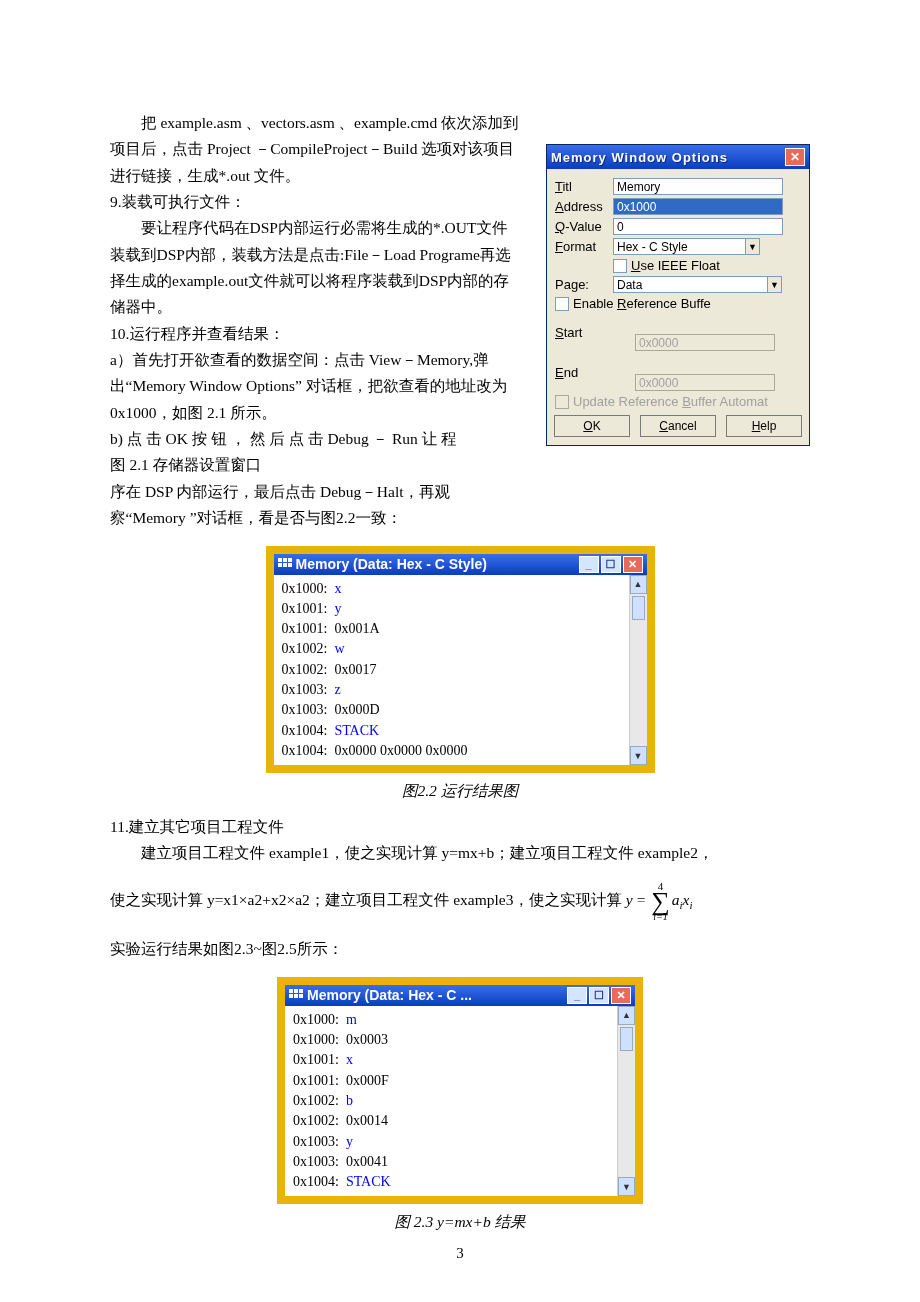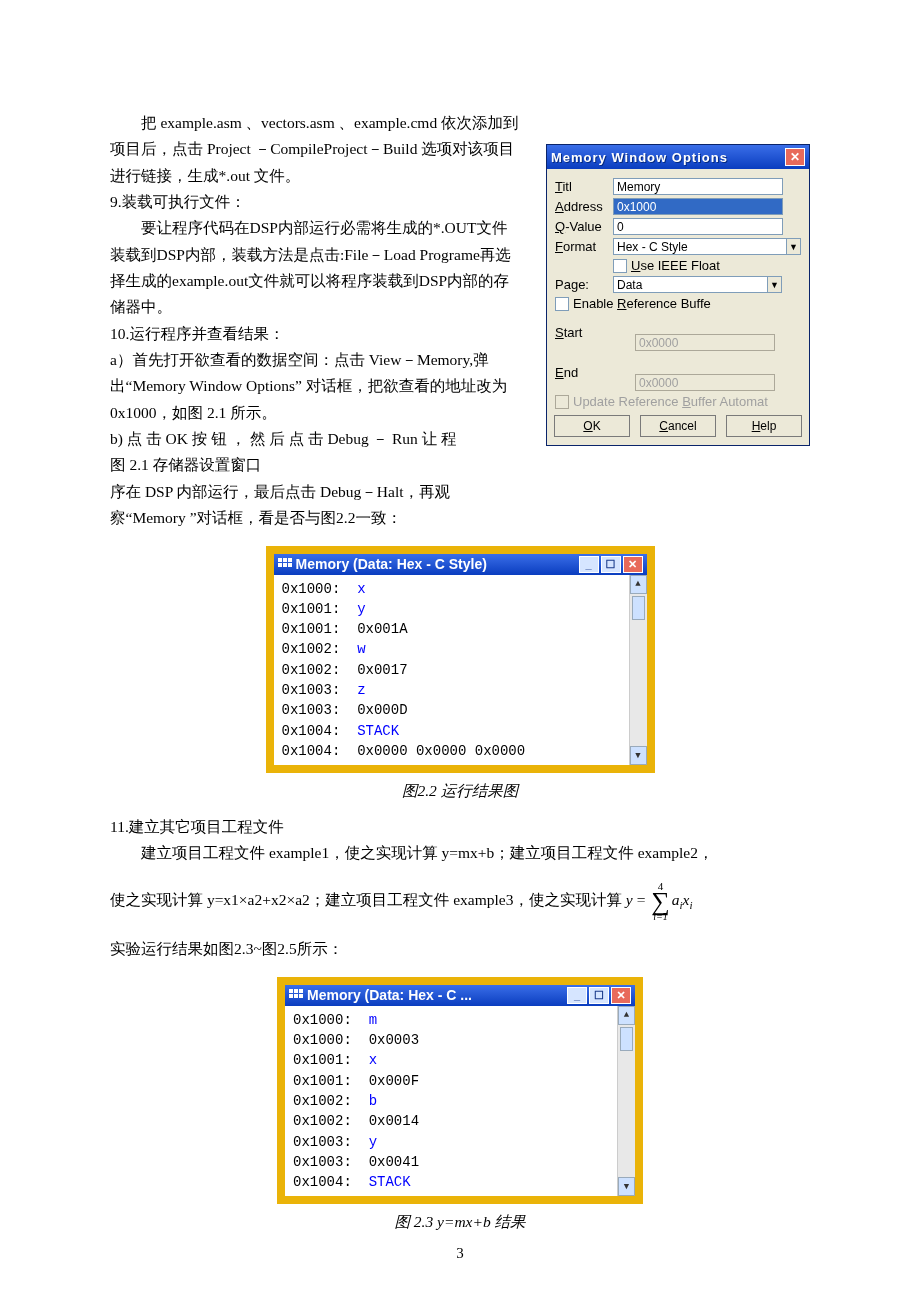--- a/index.html
+++ b/index.html
@@ -36,21 +36,21 @@
       linear-gradient(#fff,#fff) 0 0/4px 4px no-repeat,
       linear-gradient(#fff,#fff) 5px 0/4px 4px no-repeat,
       linear-gradient(#fff,#fff) 10px 0/4px 4px no-repeat,
       linear-gradient(#fff,#fff) 0 5px/4px 4px no-repeat,
       linear-gradient(#fff,#fff) 5px 5px/4px 4px no-repeat,
       linear-gradient(#fff,#fff) 10px 5px/4px 4px no-repeat;
   }
   .mem-btns { display:flex; gap:2px; }
   .mem-btn { width:18px; height:15px; background:#d6e5ff; border:1px solid #fff; display:flex; align-items:center; justify-content:center; font-size:11px; font-weight:bold; color:#1a3a8a; }
   .mem-btn.x { background:#e86a5b; color:#fff; }
-  .mem-body { display:flex; }
+  .mem-body { display:flex;font-family:Liberation Serif, serif; }
   .mem-rows { padding:4px 8px; flex:1; line-height:1.45; }
   .mem-row { white-space:pre; }
   .mem-blue { color:#0000ff; }
   .mem-black { color:#000; }
   .scrollbar { width:17px; background:#e8e8e8; display:flex; flex-direction:column; justify-content:space-between; border-left:1px solid #ccc; }
   .sb-btn { height:17px; background:#cde1ff; border:1px solid #9ab; display:flex; align-items:center; justify-content:center; font-size:9px; color:#333; }
   .sb-thumb { height:22px; background:#cde1ff; border:1px solid #9ab; margin:2px; }
   .sb-track { flex:1; }
 
   .caption { text-align:center; font-family:"SimSun",serif; margin:6px 0 10px 0; line-height:1.6;font-style:italic; }
@@ -81,21 +81,21 @@
       <span class="lbl" style="width:58px"><span class="u">A</span><span>ddress</span></span>
       <input class="field field-sel" style="width: 170px;" value="0x1000">
     </div>
     <div class="row">
       <span class="lbl" style="width:58px"><span class="u">Q</span><span>-Value</span></span>
       <input class="field" style="width: 170px;" value="0">
     </div>
     <div class="row">
       <span class="lbl" style="width:58px"><span class="u">F</span><span>ormat</span></span>
       <div class="combo">
-        <input class="field" style="width: 174px;" value="Hex - C Style">
+        <input class="field" style="width: 133px;" value="Hex - C Style">
         <span class="combo-arrow">▼</span>
       </div>
     </div>
     <div class="row" style="padding-left:58px">
       <span class="chk"></span>
       <span><span class="u">U</span><span>se IEEE Float</span></span>
     </div>
     <div class="row">
       <span class="lbl" style="width:58px">Page:</span>
       <div class="combo">

